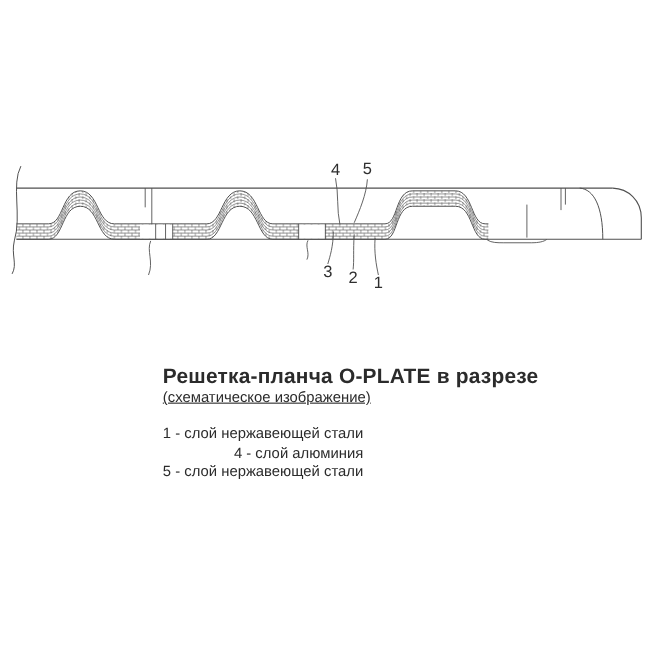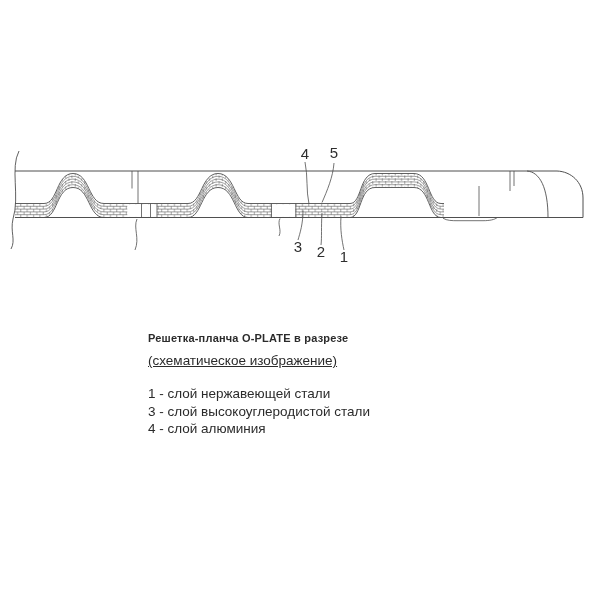--- a/index.html
+++ b/index.html
@@ -4,25 +4,25 @@
 <style>
   html,body{margin:0;padding:0;background:#ffffff;}
   .canvas{
     position:relative;width:600px;height:600px;background:#ffffff;
     font-family:"Liberation Sans",sans-serif;color:#2b2b2b;overflow:hidden;
   }
   .diagram-svg{position:absolute;left:0;top:0;width:600px;height:310px;}
   .ln{stroke:#4f4f4f;fill:none;}
   .callout{font-family:"Liberation Sans",sans-serif;font-size:15px;fill:#2e2e2e;}
   .caption-title{
-    position:absolute;left:148px;top:332px;font-size:11px;font-weight:bold;
+    position:absolute;left:148px;top:332px;font-size:19px;font-weight:bold;
     letter-spacing:.2px;white-space:nowrap;text-align:center;
   }
   .caption-subtitle{position:absolute;left:148px;top:353px;font-size:13.5px;white-space:nowrap;text-decoration:underline;}
-  .legend{position:absolute;left:148px;top:385px;font-size:13.5px;line-height:17.5px;}
+  .legend{position:absolute;left:148px;top:385px;font-size:13.5px;line-height:17.5px;text-align:right;}
   .legend-item{white-space:nowrap;}
 </style>
 </head>
 <body>
 
 <div class="canvas">
 
   <svg class="diagram-svg" viewBox="0 0 600 310">
     <defs>
       <pattern id="bricks" patternUnits="userSpaceOnUse" width="6.4" height="5.6" patternTransform="translate(0,203.5)">
@@ -79,17 +79,17 @@
     <text class="callout" x="298" y="252" text-anchor="middle">3</text>
     <text class="callout" x="321" y="257" text-anchor="middle">2</text>
     <text class="callout" x="344" y="262" text-anchor="middle">1</text>
   </svg>
 
   <div class="caption-title">Решетка-планча O-PLATE в разрезе</div>
   <div class="caption-subtitle">(схематическое изображение)</div>
 
   <div class="legend">
     <div class="legend-item">1 - слой нержавеющей стали</div>
-    <div class="legend-item">3 - слой высокоуглеродистой стали</div>
     <div class="legend-item">4 - слой алюминия</div>
+    <div class="legend-item">5 - слой нержавеющей стали</div>
   </div>
 
 </div>
 
 </body></html>

